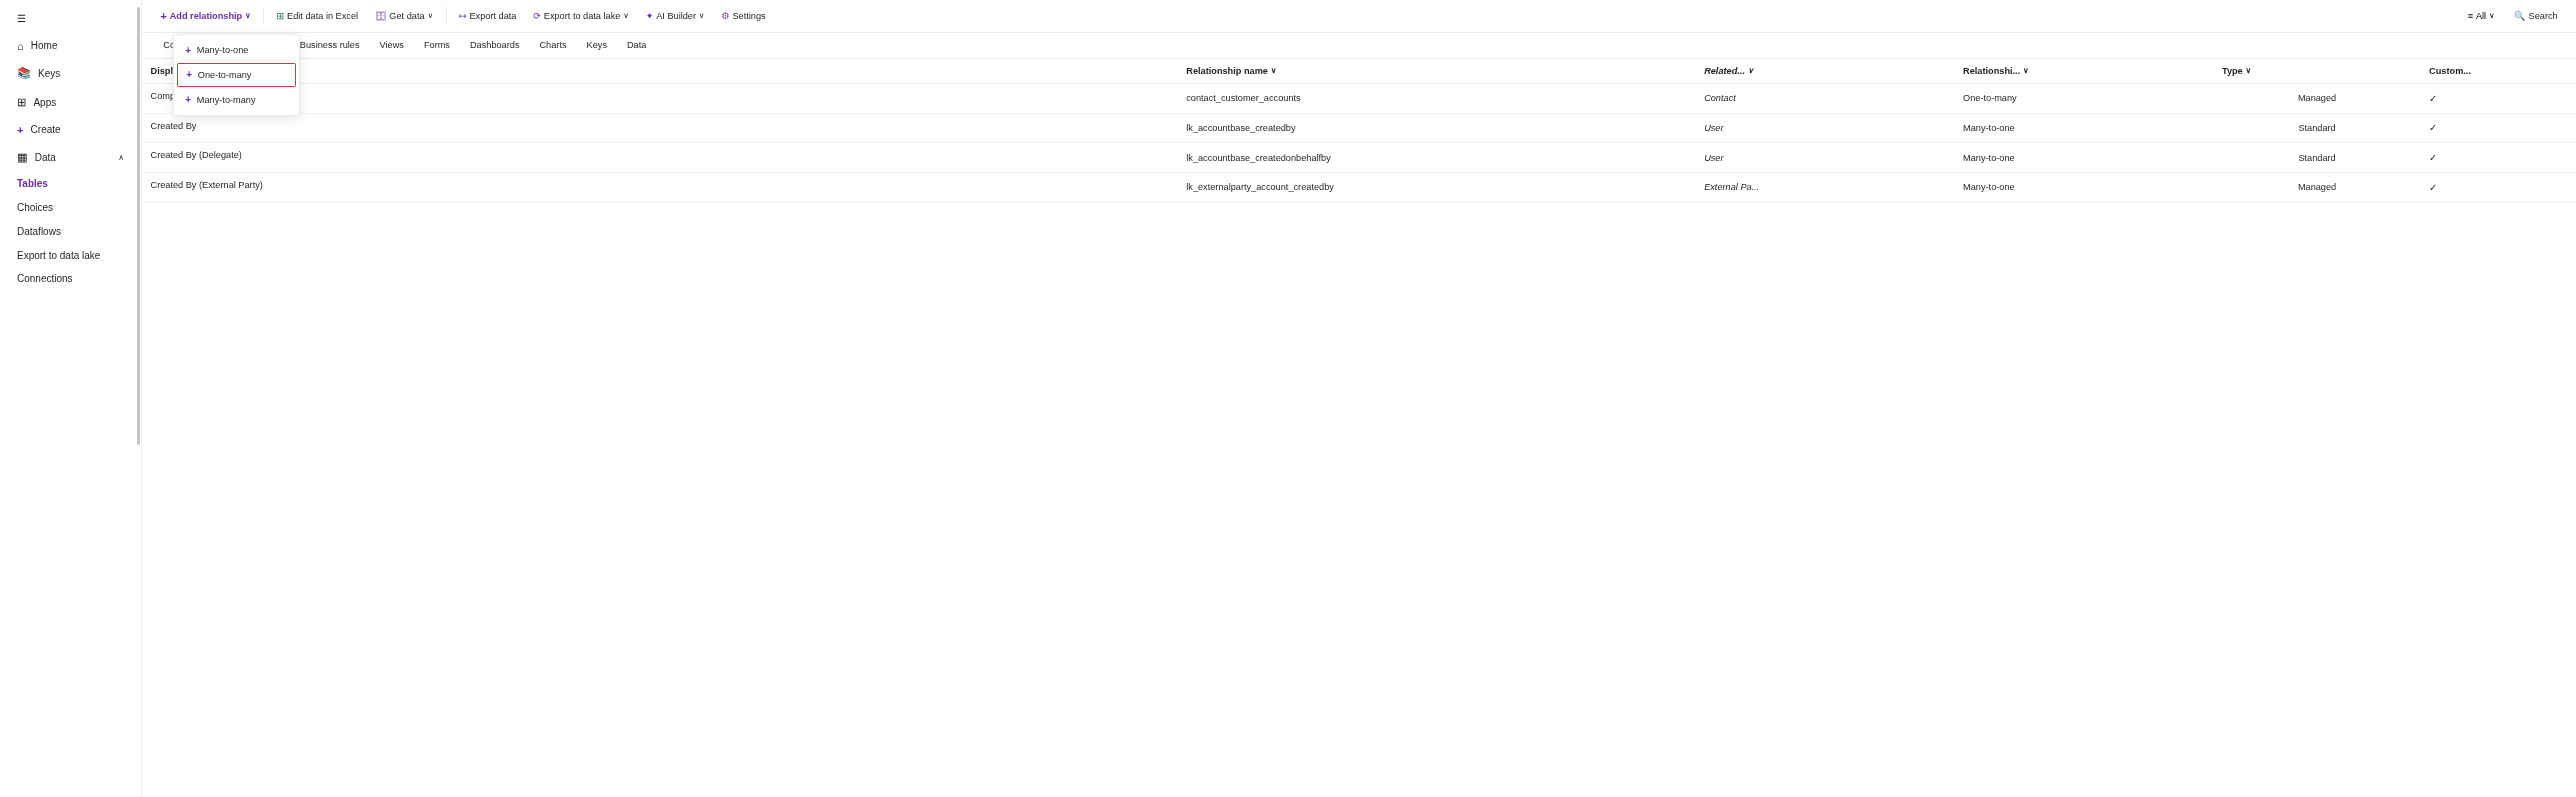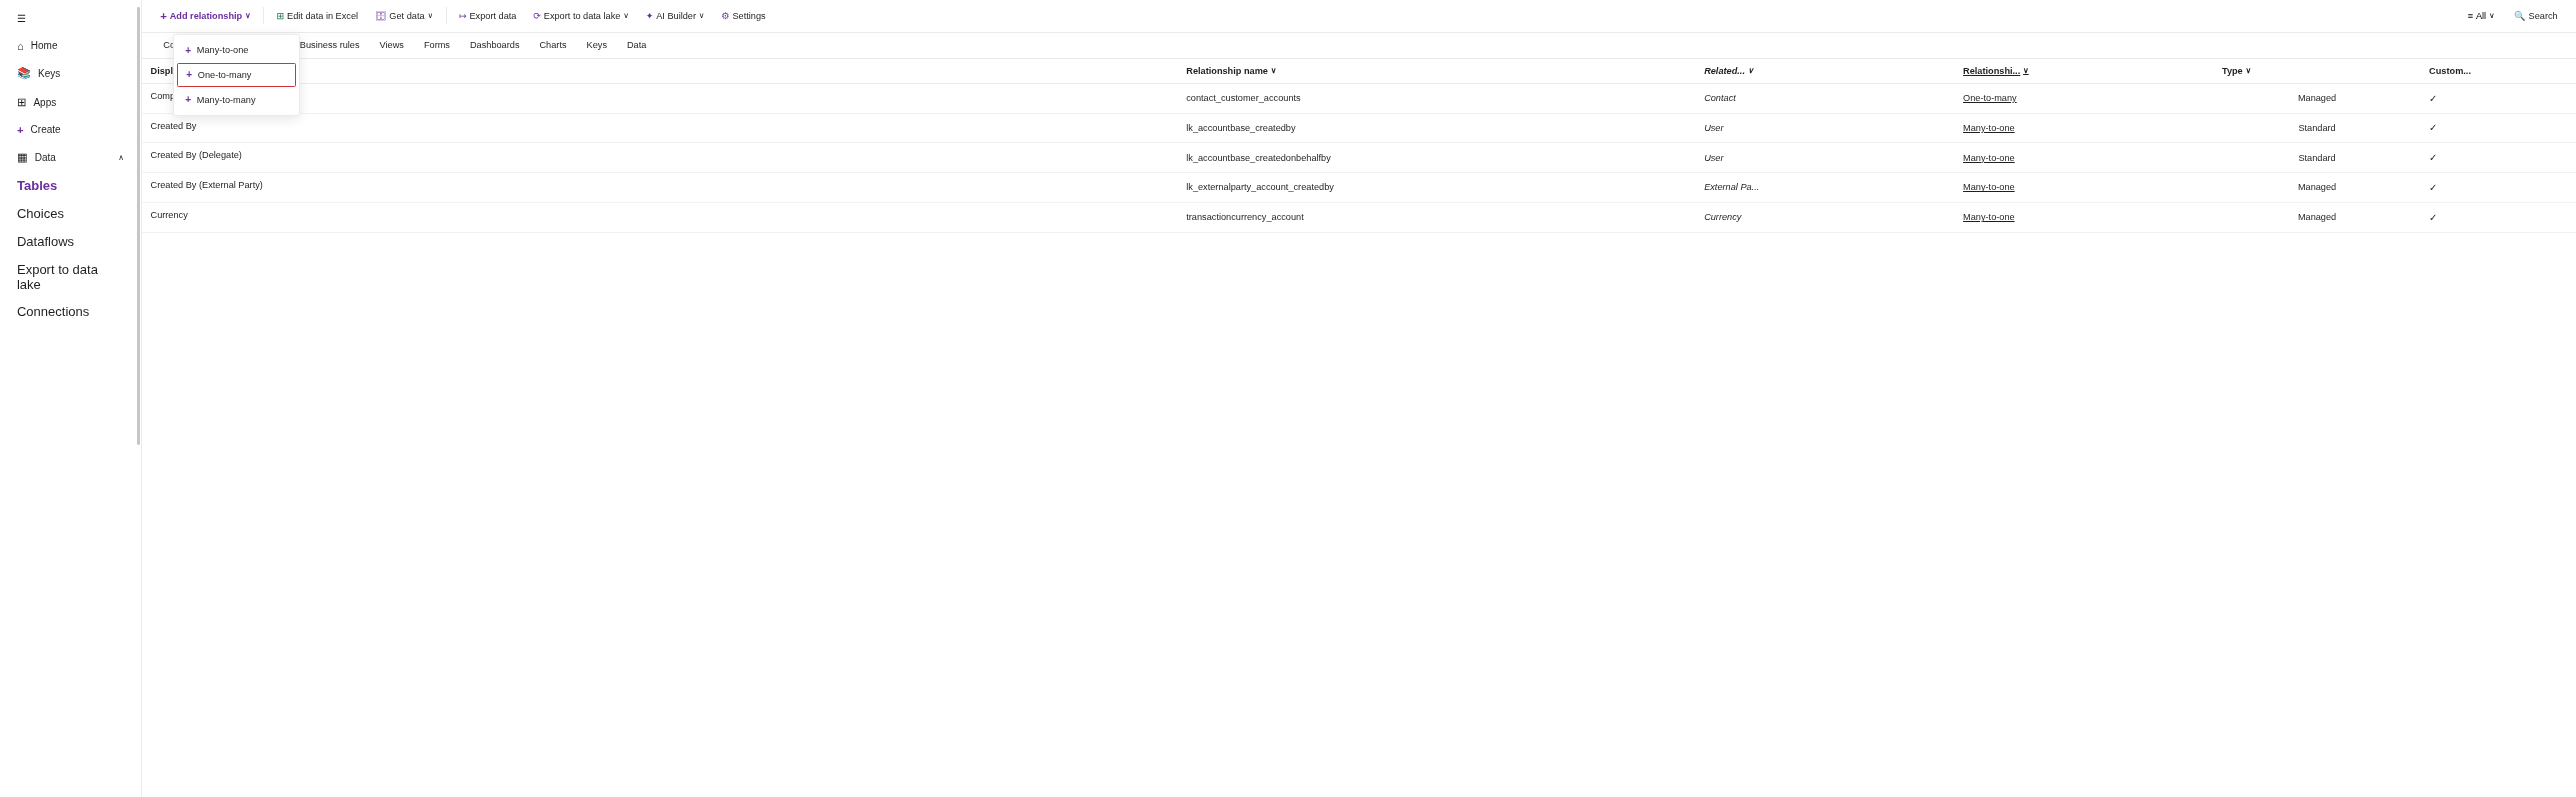--- a/index.html
+++ b/index.html
@@ -4,21 +4,21 @@
   <style>
     * { box-sizing: border-box; margin: 0; padding: 0; }
     body { font-family: 'Segoe UI', sans-serif; font-size: 10px; color: #201f1e; background: #fff; overflow: hidden; }
 
     .app-container { display: flex; height: 100vh; width: 100%; }
 
     
     .sidebar { width: 142px; min-width: 142px; background: #fff; border-right: 0.7px solid #edebe9; display: flex; flex-direction: column; padding-top: 5.7px; }
     .sidebar-item { display: flex; align-items: center; gap: 7px; padding: 7px 11.3px; cursor: pointer; color: #201f1e; font-size: 10px; border-radius: 2.8px; margin: 0.7px 5.7px; }
     .sidebar-item .icon { font-size: 11.3px; }
-    .sidebar-sub-item { padding: 5.7px 11.3px; cursor: pointer; font-size: 13px; color: #201f1e; border-radius: 2.8px; margin: 0.7px 5.7px; }
+    .sidebar-sub-item { padding: 5.7px 11.3px; cursor: pointer; font-size: 10px; color: #201f1e; border-radius: 2.8px; margin: 0.7px 5.7px; }
     .sidebar-sub-item.active { font-weight: 600; color: #6b2fa0; }
 
     
     .main { flex: 1; display: flex; flex-direction: column; overflow: hidden; }
 
     
     .toolbar { display: flex; align-items: center; padding: 5.7px 11.3px; border-bottom: 0.7px solid #edebe9; gap: 2.8px; flex-wrap: nowrap; background: #fff; position: relative; }
     .toolbar-btn { display: flex; align-items: center; gap: 2.8px; padding: 4.2px 7px; border: none; background: transparent; cursor: pointer; font-size: 9.2px; color: #201f1e; border-radius: 1.4px; white-space: nowrap; }
     .toolbar-btn.add-btn { color: #6b2fa0; font-weight: 600; }
     .toolbar-separator { width: 0.7px; height: 17px; background: #edebe9; margin: 0 2.8px; }
@@ -33,21 +33,21 @@
 
     
     .table-container { flex: 1; overflow-y: auto; overflow-x: hidden; }
     .data-table { width: 100%; border-collapse: collapse; }
     .data-table thead tr { background: #fff; border-bottom: 0.7px solid #edebe9; }
     .data-table th { padding: 7px 8.5px; text-align: left; font-size: 9.2px; font-weight: 600; color: #201f1e; white-space: nowrap; border-bottom: 0.7px solid #edebe9; cursor: pointer; user-select: none; }
     .data-table td { padding: 7px 8.5px; font-size: 9.2px; border-bottom: 0.7px solid #f3f2f1; vertical-align: middle; }
     .data-table .col-display { width: 40%; }
     .data-table .col-rel-name { width: 20%; }
     .data-table .col-related { width: 10%; font-style: italic; }
-    .data-table .col-reltype { width: 10%; text-decoration: underline; }
+    .data-table .col-reltype { width: 10%; }
     .data-table .col-type { width: 8%; text-align: center; }
     .data-table .col-custom { width: 6%; text-align: left; }
     .check-icon { color: #201f1e; font-size: 10px; }
     .row-menu { color: #6b6b6b; cursor: pointer; padding: 1.4px 4.2px; border-radius: 1.4px; letter-spacing: 1.4px; font-size: 11.3px; }
     .dropdown-menu { position: absolute; top: 34px; left: 173px; background: #fff; border: 0.7px solid #edebe9; border-radius: 2.8px; box-shadow: 0 2.8px 11.3px rgba(0,0,0,0.1); z-index: 200; min-width: 127px; padding: 2.8px 0; }
     .dropdown-item { display: flex; align-items: center; gap: 5.7px; padding: 7px 11.3px; cursor: pointer; font-size: 9.2px; color: #201f1e; }
     .dropdown-item.highlighted { border: 1.4px solid #d13438; border-radius: 1.4px; margin: 0 2.8px; padding: 5.7px 8.5px; }
     .dropdown-item .plus-icon { color: #6b2fa0; font-size: 10px; font-weight: bold; }
 
     .col-header-with-chevron { display: flex; align-items: center; gap: 2.8px; }
@@ -300,41 +300,20 @@
       <td class="col-reltype">
         <span>Many-to-one</span>
       </td>
       <td class="col-type">
         <span>Managed</span>
       </td>
       <td class="col-custom">
         <span class="check-icon">✓</span>
       </td>
     </tr>
-            <tr>
-      <td class="col-display">
-        <span>Currency</span>
-        <span class="row-menu" style="float:right; opacity:0;">•••</span>
-      </td>
-      <td class="col-rel-name">
-        <span>transactioncurrency_account</span>
-      </td>
-      <td class="col-related">
-        <span>Currency</span>
-      </td>
-      <td class="col-reltype">
-        <span>Many-to-one</span>
-      </td>
-      <td class="col-type">
-        <span>Managed</span>
-      </td>
-      <td class="col-custom">
-        <span class="check-icon">✓</span>
-      </td>
-    </tr>
           </tbody>
       </table>
     </div>
   </div>
 </div>
 
 <div class="dropdown-menu">
   <div class="dropdown-item">
     <span class="plus-icon">+</span>
     <span>Many-to-one</span>

